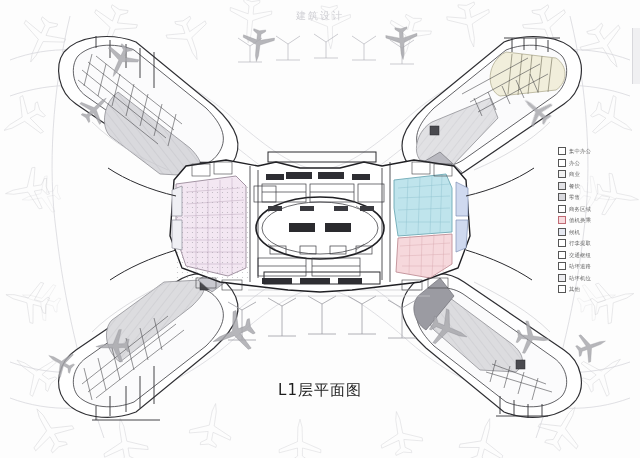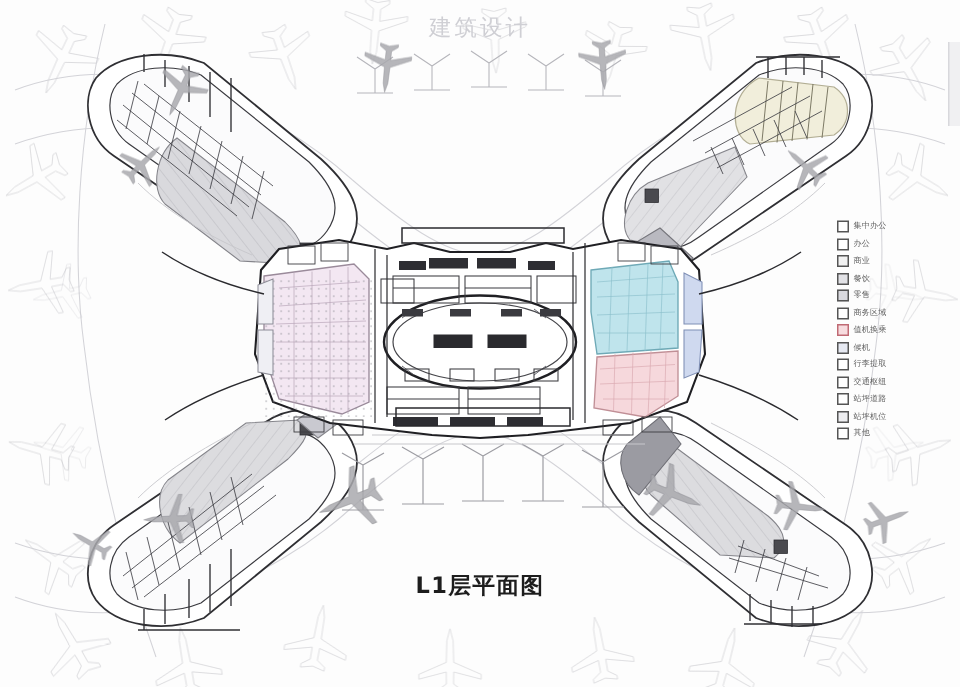--- a/index.html
+++ b/index.html
@@ -26,26 +26,26 @@
   .lg-label{
     font-size:5.4px;line-height:6px;color:#4a4a4a;
     white-space:nowrap;letter-spacing:.1px;
     font-family:"DejaVu Sans",sans-serif;
     opacity:.86;
   }
 
   
   .plan-title{
     position:absolute;left:0;right:0;top:381px;text-align:center;
-    font-size:15px;font-weight:bold;color:#1d1d1d;letter-spacing:1px;
+    font-size:15px;font-weight:normal;color:#1d1d1d;letter-spacing:1px;
     font-family:"DejaVu Sans",sans-serif;z-index:30;
   }
   .watermark{
     position:absolute;left:0;right:0;text-align:center;
-    font-size:15px;color:#cfcfd4;letter-spacing:2px;
+    font-size:10px;color:#cfcfd4;letter-spacing:2px;
     font-family:"DejaVu Sans",sans-serif;
     z-index:25;user-select:none;
   }
   .wm-top{top:9px;}
   .wm-bottom{top:436px;}
 
   .edge-tab{
     position:absolute;right:0;top:28px;width:7px;height:56px;
     background:#f0f0f2;border-left:1px solid #d8d8dc;z-index:5;
   }

